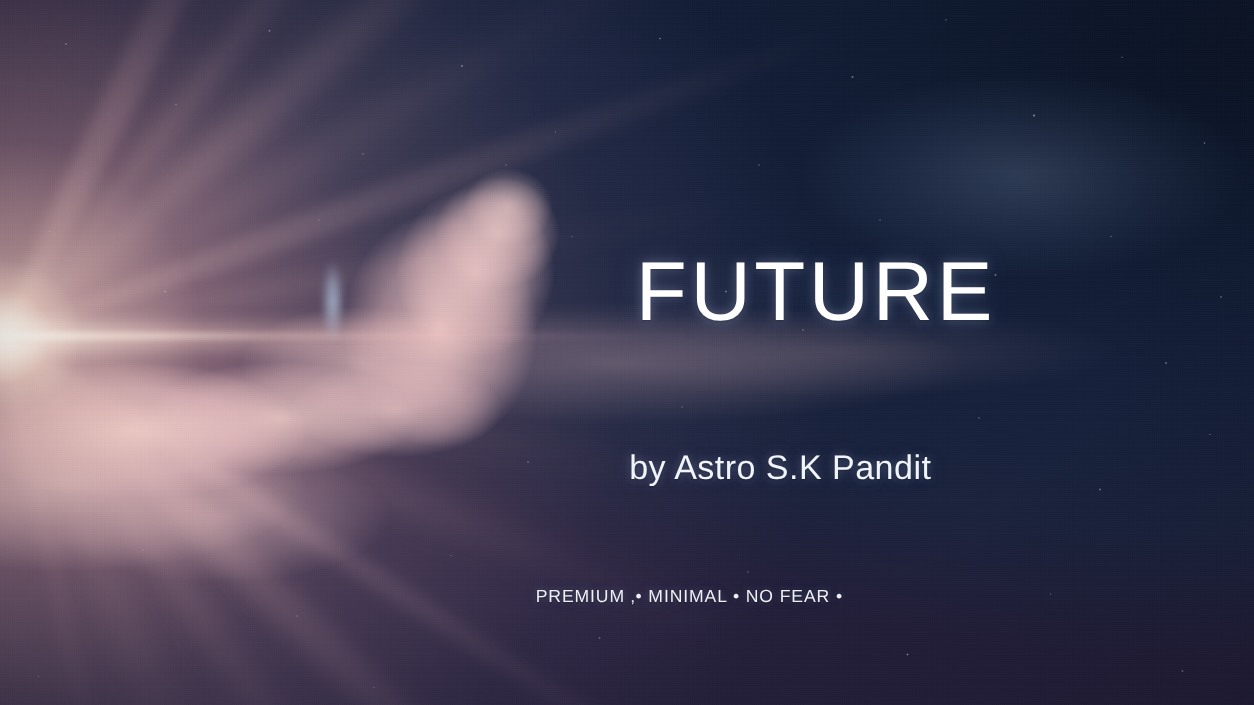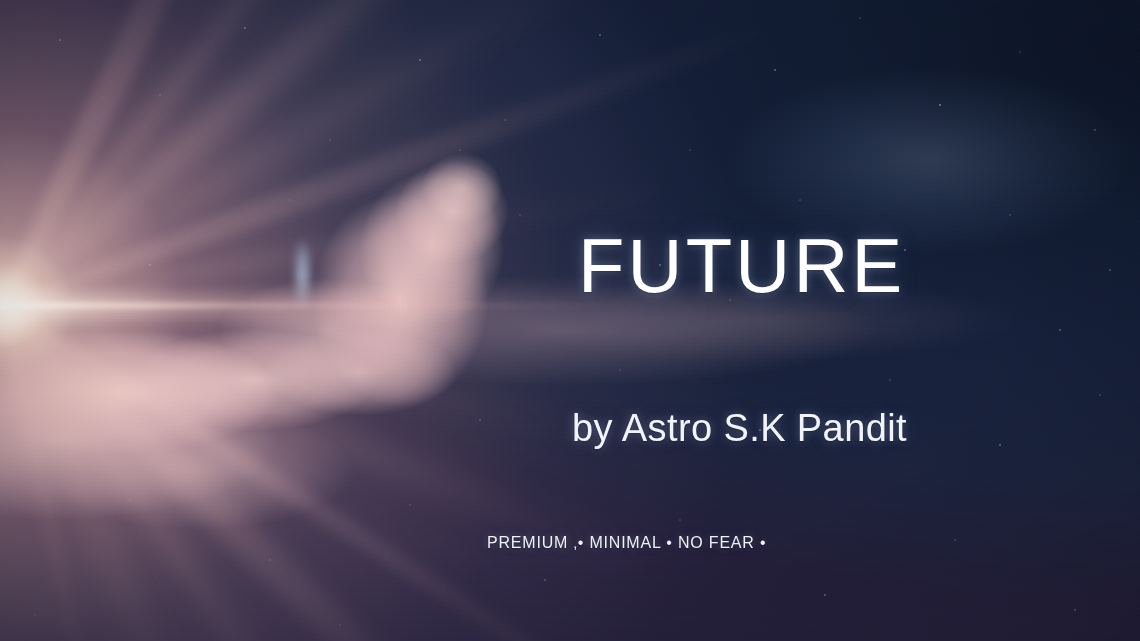--- a/index.html
+++ b/index.html
@@ -236,21 +236,21 @@
   #title-line-2 {
     left:543px; top:284px;
     font-size:76px;
     letter-spacing:3.0px;
     line-height:1;
   }
 
   #subtitle {
     position:absolute;
     left:572px; top:383px;
-    font-size:38px;
+    font-size:31px;
     font-weight:400;
     letter-spacing:0.4px;
     color:#f2f4fb;
     white-space:nowrap;
     text-shadow:
       0 0 8px rgba(180,198,238,0.30),
       0 0 20px rgba(140,168,220,0.18),
       0 1px 2px rgba(0,0,0,0.40);
   }
 

